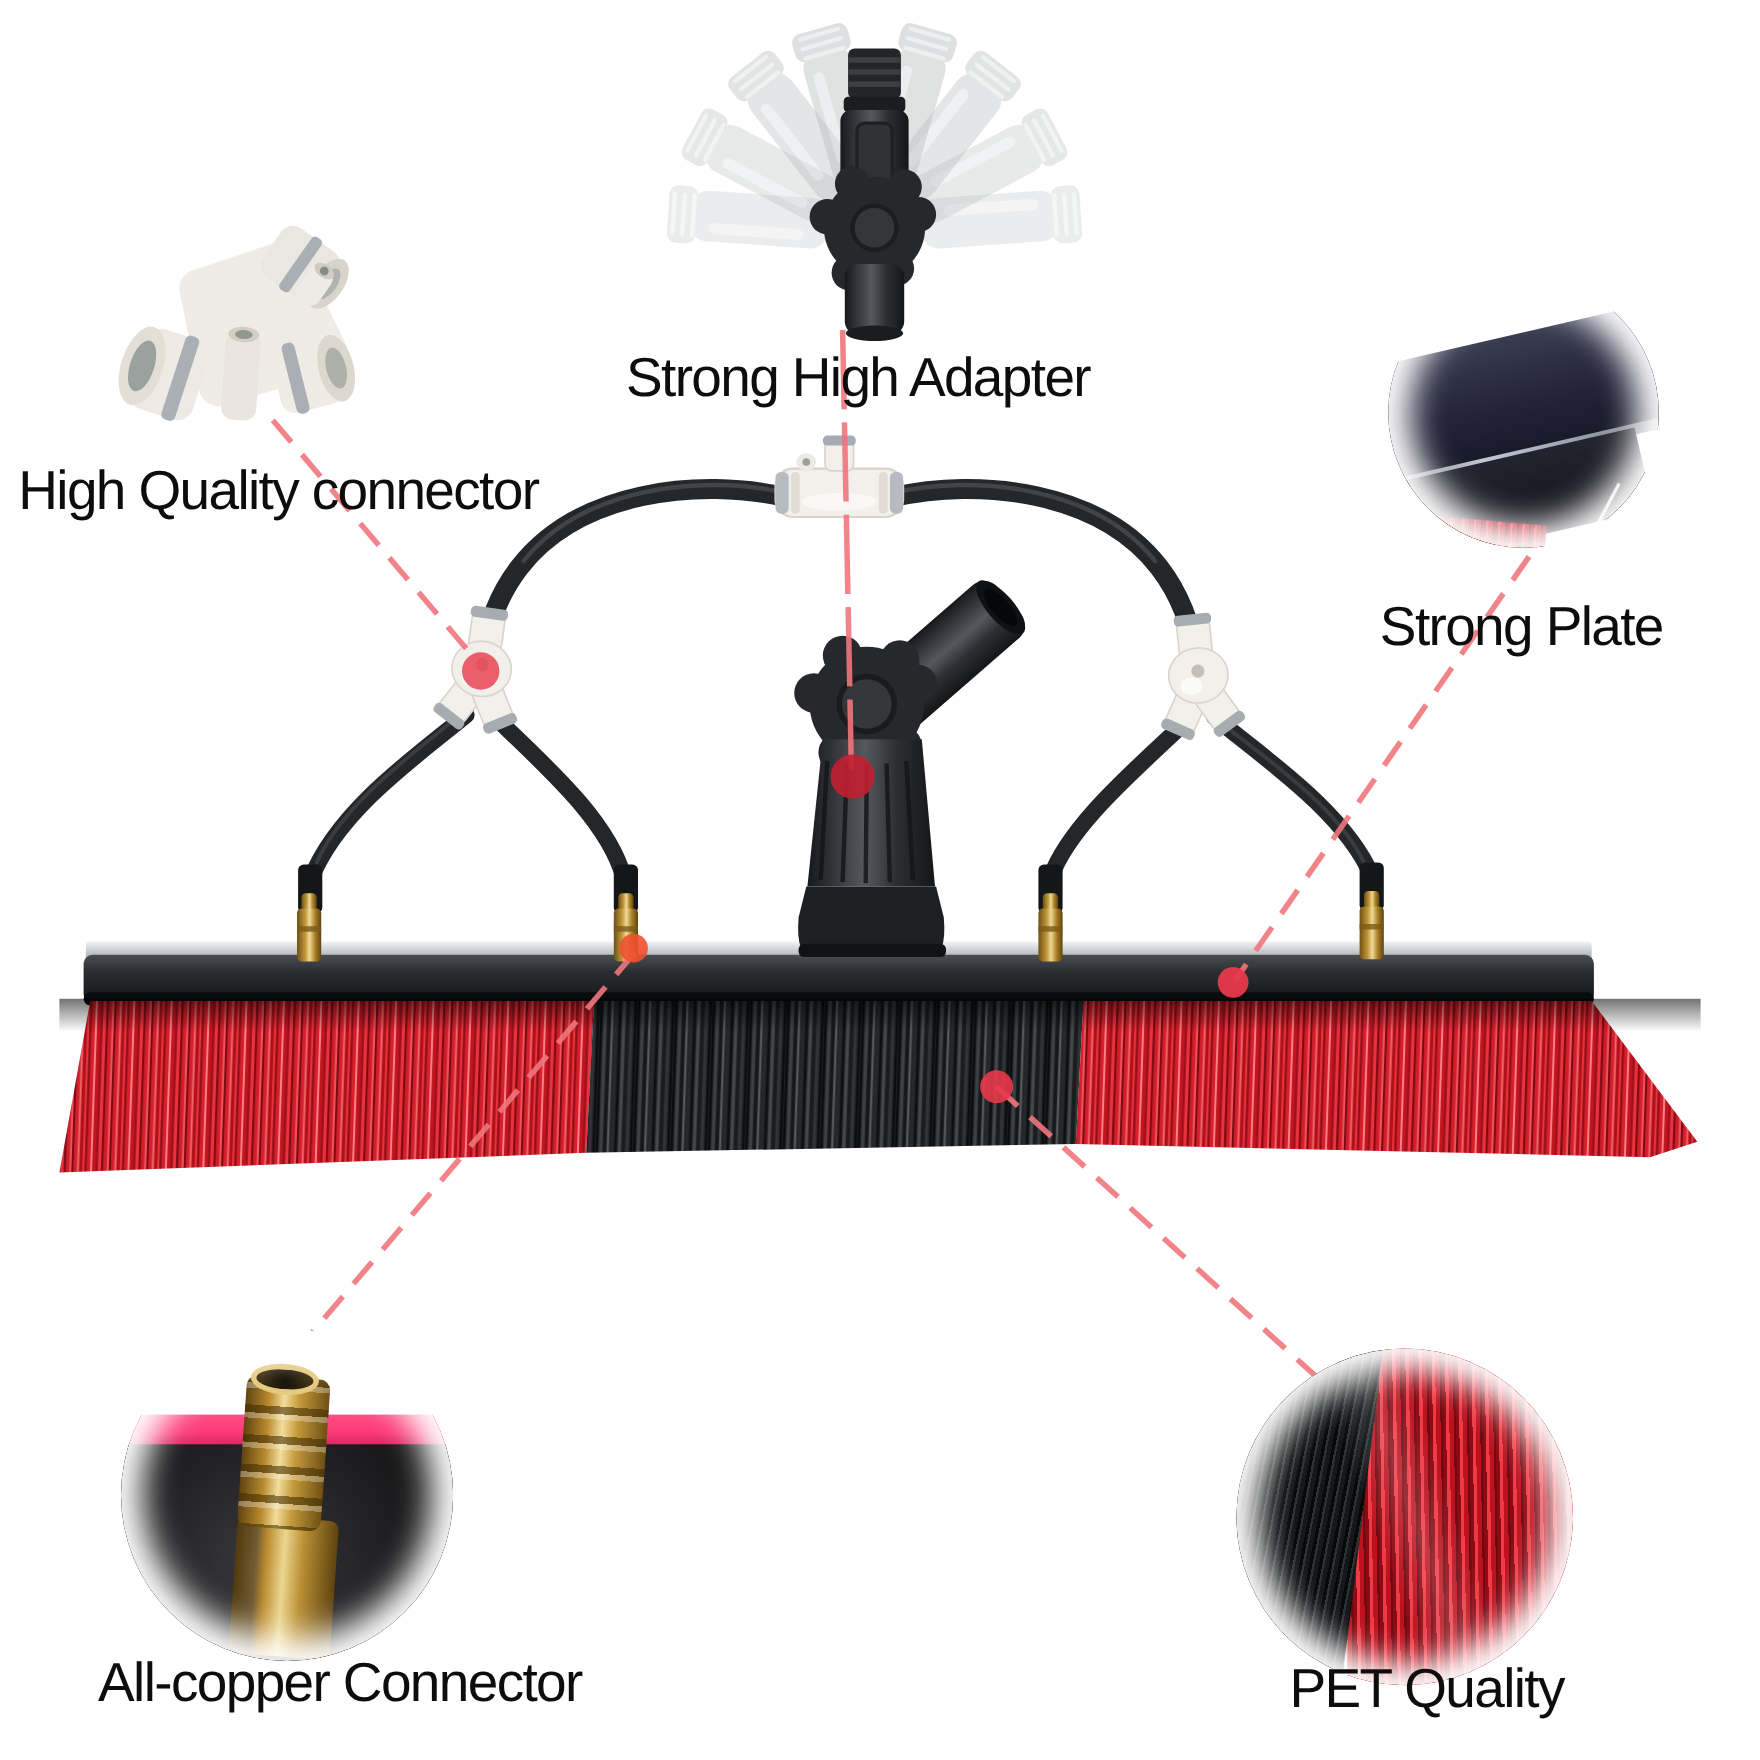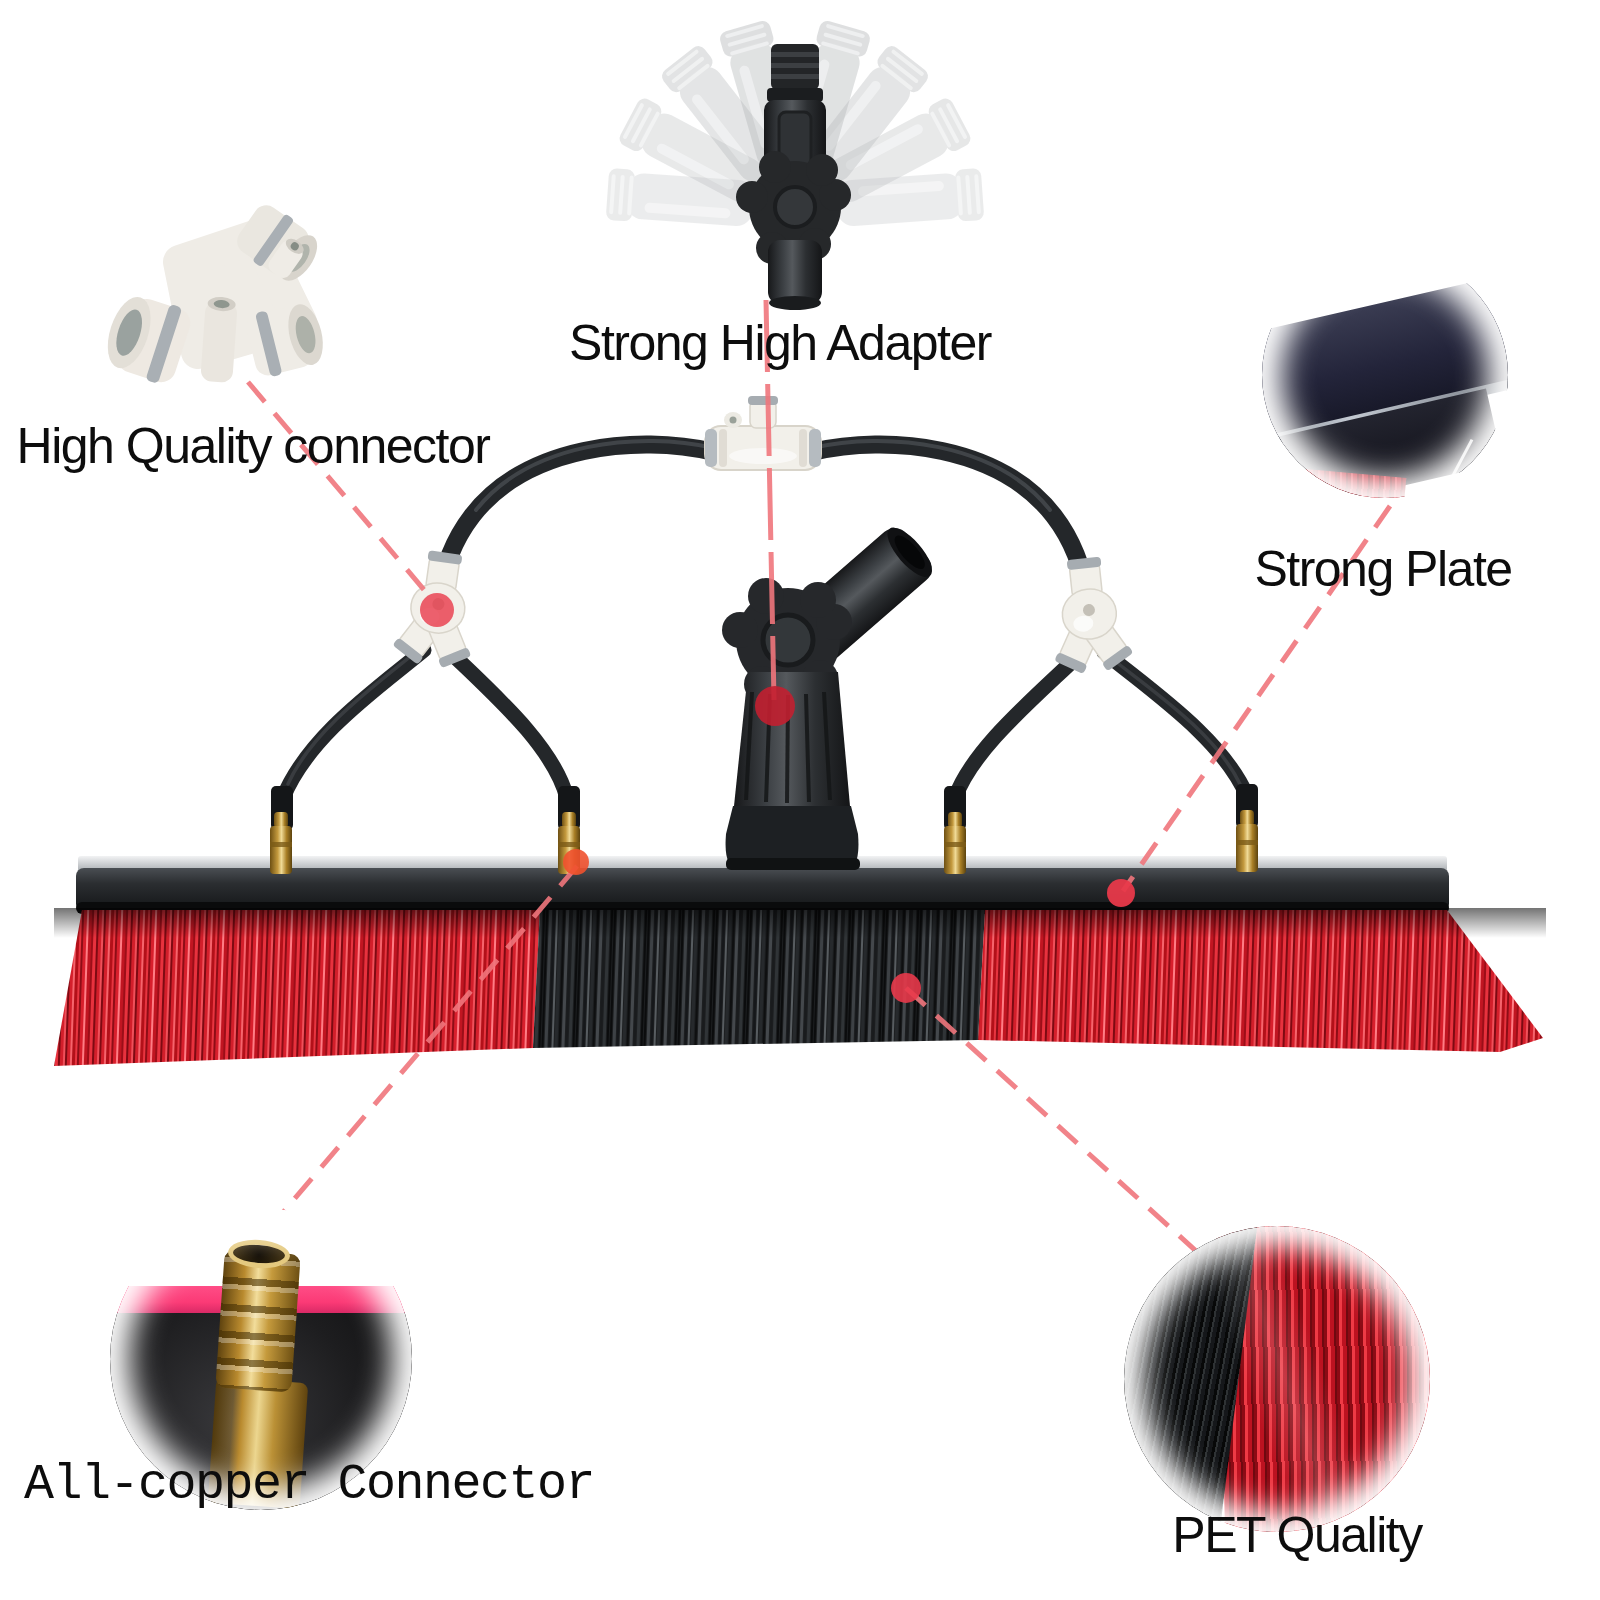--- a/index.html
+++ b/index.html
@@ -387,16 +387,16 @@
 <div class="inset bristle-inset">
   <div class="b-red"></div>
   <div class="b-black"></div>
   <div class="b-sheen"></div>
   <div class="feather"></div>
 </div>
 
 <div class="callout-label" style="left:253px;top:400px;margin-top:17px;">High Quality connector</div>
 <div class="callout-label" style="left:780px;top:314px;">Strong High Adapter</div>
 <div class="callout-label" style="left:1383px;top:540px;">Strong Plate</div>
-<div class="callout-label" style="left:309px;top:1456px;font-family:Liberation Mono, monospace;">All-copper Connector</div>
+<div class="callout-label" style="left:309px;top:1500px;">All-copper Connector</div>
 <div class="callout-label" style="left:1297px;top:1506px;">PET Quality</div>
 
 </div>
 
 </body></html>

